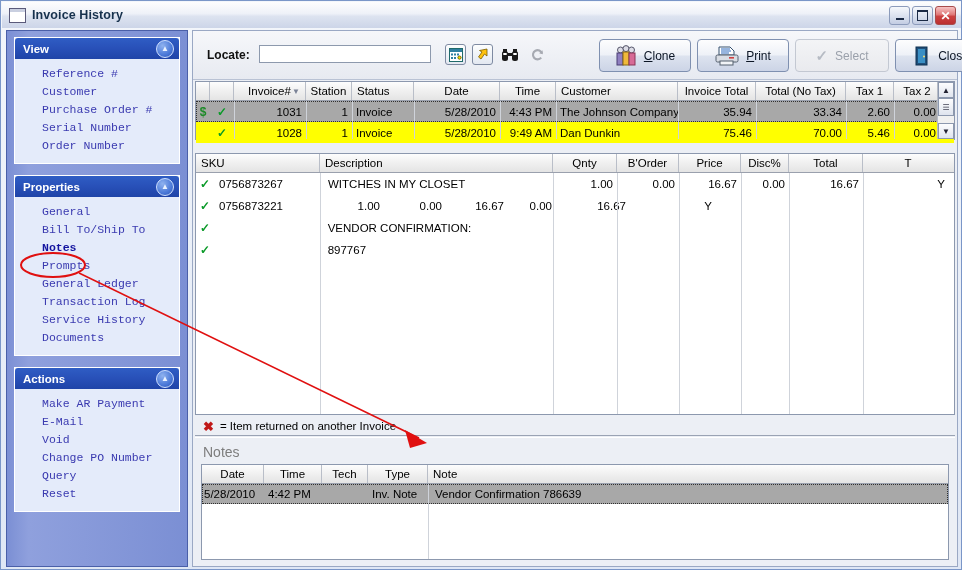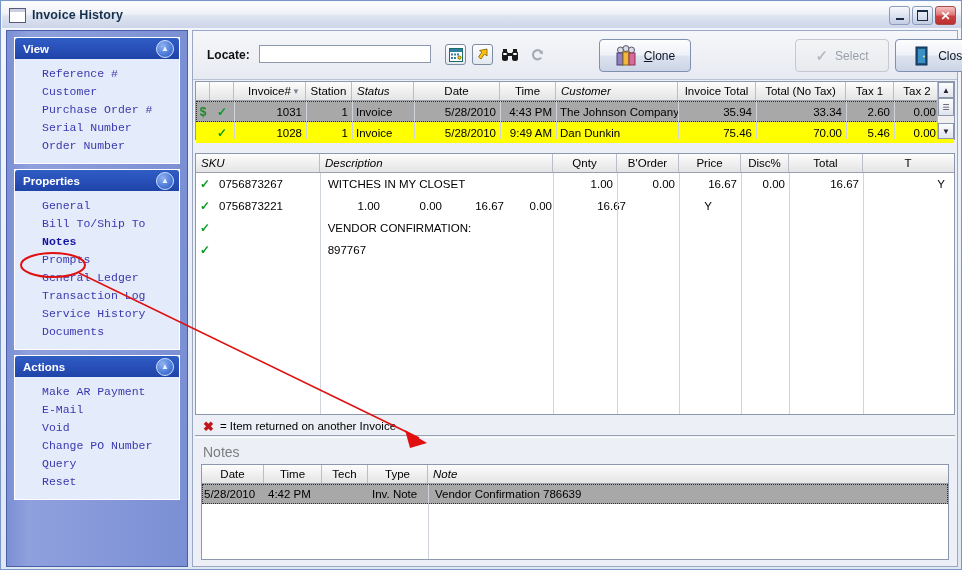--- a/index.html
+++ b/index.html
@@ -54,21 +54,21 @@
 
   
   .nav{
     position:absolute;left:4px;top:2px;width:182px;height:537px;
     box-sizing:border-box;
     background:linear-gradient(to right,#7b8fd4 0%,#8fa0dd 12%,#7b8fd4 100%);
     border:1px solid #4a5fa8;
     padding:6px 7px 0 7px;
   }
   .panel{
-    background:#e4ebfa;border:1px solid #ffffff;margin-bottom:5px;
+    background:#e4ebfa;border:1px solid #ffffff;margin-bottom:11px;
   }
   .panel-head{
     height:21px;display:flex;align-items:center;
     background:linear-gradient(to bottom,#2f5dc4 0%,#2850b8 50%,#1f44a8 100%);
     color:#ffffff;font-weight:bold;font-size:11.5px;
     padding-left:8px;position:relative;
     border-top-left-radius:3px;border-top-right-radius:3px;
   }
   .chev{
     position:absolute;right:5px;top:2px;width:16px;height:16px;border-radius:50%;
@@ -130,21 +130,21 @@
     display:flex;height:19px;box-sizing:border-box;
     background:linear-gradient(to bottom,#fdfdfd 0%,#f0f0f0 50%,#e4e4e4 100%);
     border-bottom:1px solid #9aa0ad;
     font-size:11.5px;color:#000;
   }
   .gh{
     box-sizing:border-box;border-right:1px solid #b9bec8;
     display:flex;align-items:center;justify-content:center;
     height:100%;overflow:hidden;white-space:nowrap;
   }
-  .gh.l{justify-content:flex-start;padding-left:5px;font-style:italic;}
+  .gh.l{justify-content:flex-start;padding-left:5px;}
   .grow{display:flex;height:21px;box-sizing:border-box;font-size:11.5px;color:#000;}
   .gc{box-sizing:border-box;display:flex;align-items:center;height:100%;overflow:hidden;white-space:nowrap;padding:0 4px;}
   .gc.r{justify-content:flex-end;}
   .gc.c{justify-content:center;}
   .row-sel{background:#a8a8a8;outline:1px dotted #303030;outline-offset:-1px;}
   .row-yel{background:#ffff00;}
   .vsep{position:absolute;top:19px;bottom:0;width:1px;background:#cfd3da;}
 
   .chk{color:#0a9a28;font-size:12px;font-weight:bold;line-height:1;}
   .dollar{color:#1d8a28;font-weight:bold;font-size:12px;line-height:1;}
@@ -308,20 +308,34 @@
             <circle cx="5.5" cy="5" r="3" fill="#dcdce6" stroke="#56566a"></circle>
             <circle cx="11" cy="3.6" r="3" fill="#dcdce6" stroke="#56566a"></circle>
             <circle cx="16.5" cy="5" r="3" fill="#dcdce6" stroke="#56566a"></circle>
             <rect x="2" y="8" width="6" height="12" fill="#8f7fc0" stroke="#4a3f75"></rect>
             <rect x="8" y="7" width="6" height="13" fill="#f0b93a" stroke="#8a6a10"></rect>
             <rect x="14" y="8" width="6" height="12" fill="#d76a96" stroke="#8a3456"></rect>
           </svg>
           <span><u>C</u>lone</span>
         </div>
 
+        <div class="tb-btn" style="left:504px;width:92px">
+          <svg width="24" height="20" viewBox="0 0 24 20">
+            <path d="M4 1 L15 1 L19 5 L19 9 L4 9 Z" fill="#ffffff" stroke="#35506e"></path>
+            <g stroke="#2e6bbd" stroke-width="1">
+                <path d="M6 3 H15"></path>
+                <path d="M6 5 H16"></path>
+                <path d="M6 7 H14"></path>
+              </g>
+            <rect x="1" y="9" width="22" height="7" rx="1.5" fill="#d9dde4" stroke="#55606f"></rect>
+            <rect x="14" y="11" width="5" height="1.6" fill="#d04040"></rect>
+            <rect x="5" y="15" width="13" height="4" fill="#f2f4f7" stroke="#55606f"></rect>
+          </svg>
+          <span><u>P</u>rint</span>
+        </div>
 
         <div class="tb-btn disabled" style="left:602px;width:94px">
           <span style="color:#b6bbc4;font-size:15px;font-weight:bold;line-height:1;">✓</span>
           <span>Select</span>
         </div>
 
         <div class="tb-btn" style="left:702px;width:92px">
           <svg width="18" height="20" viewBox="0 0 18 20">
             <rect x="3" y="1" width="11" height="18" fill="#1f4f7a" stroke="#0e3050"></rect>
             <rect x="5" y="3" width="7" height="14" fill="#3a8fc4"></rect>

